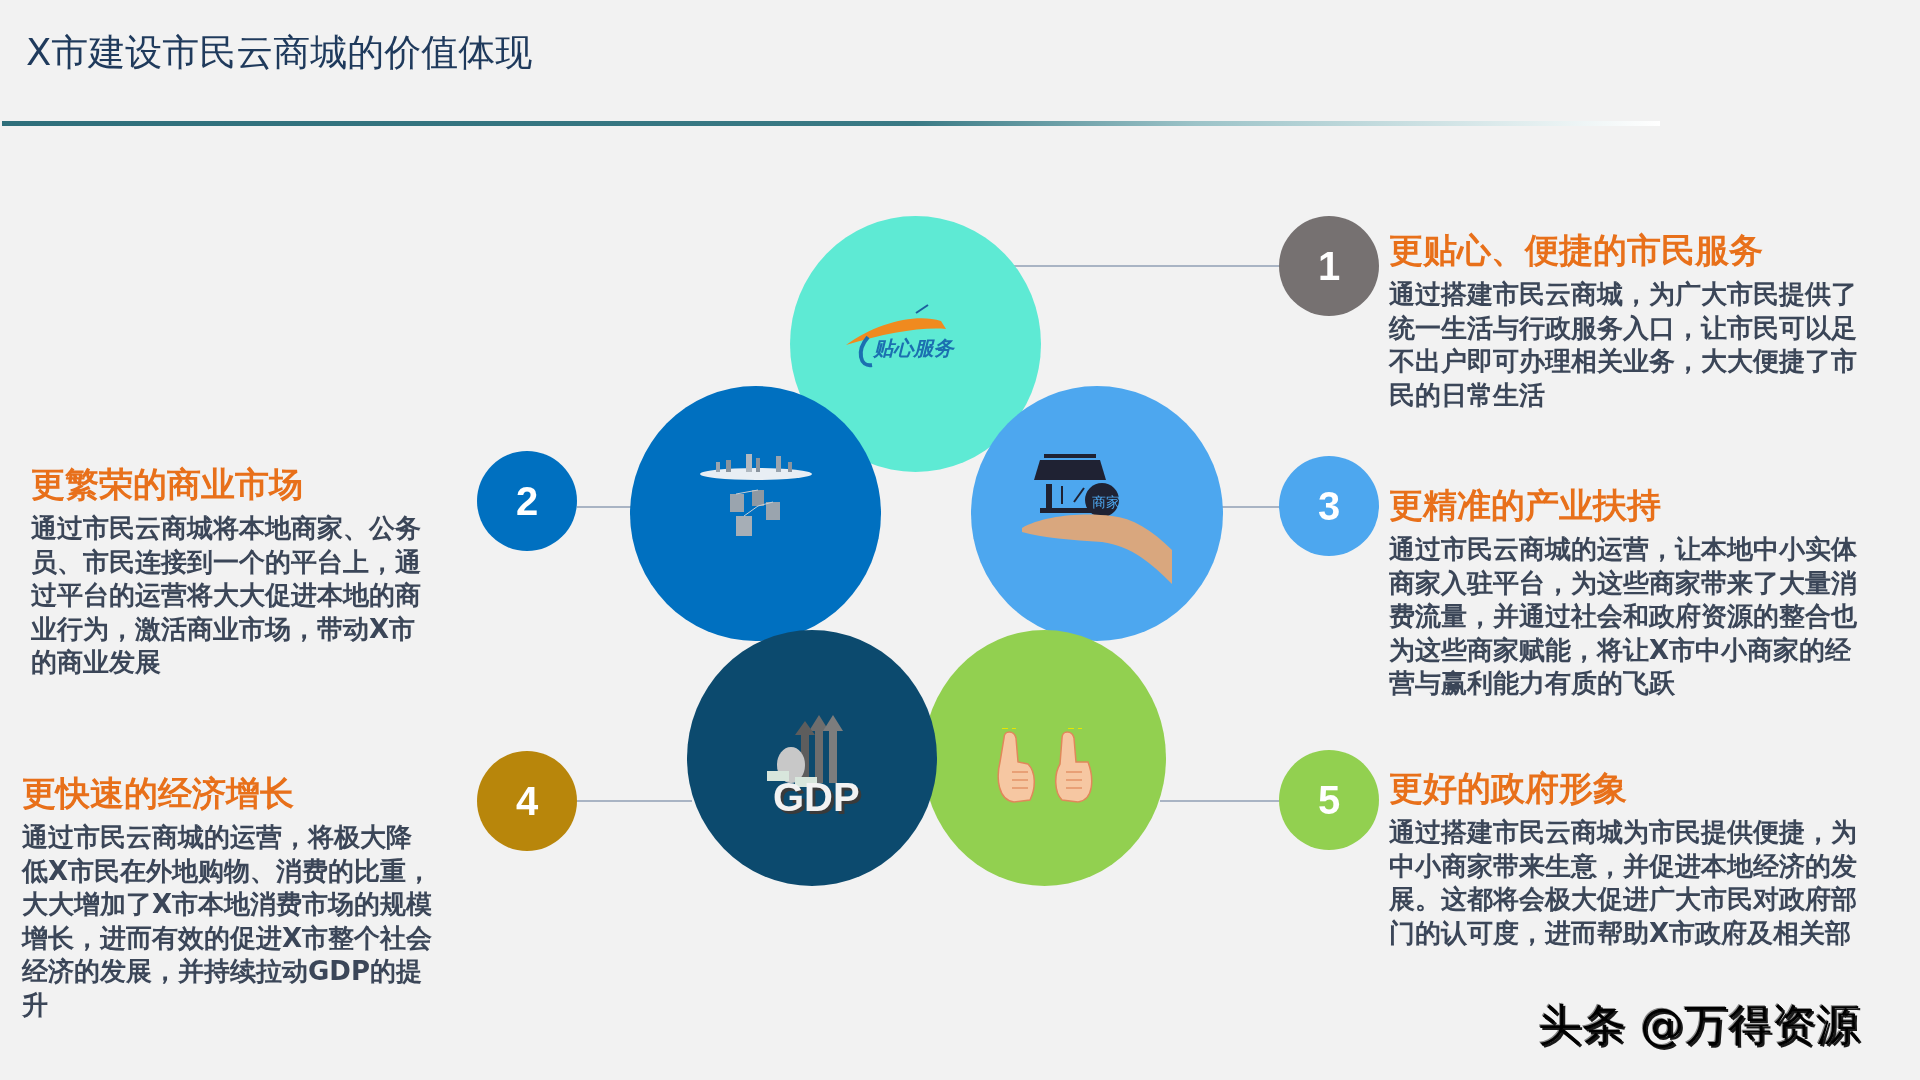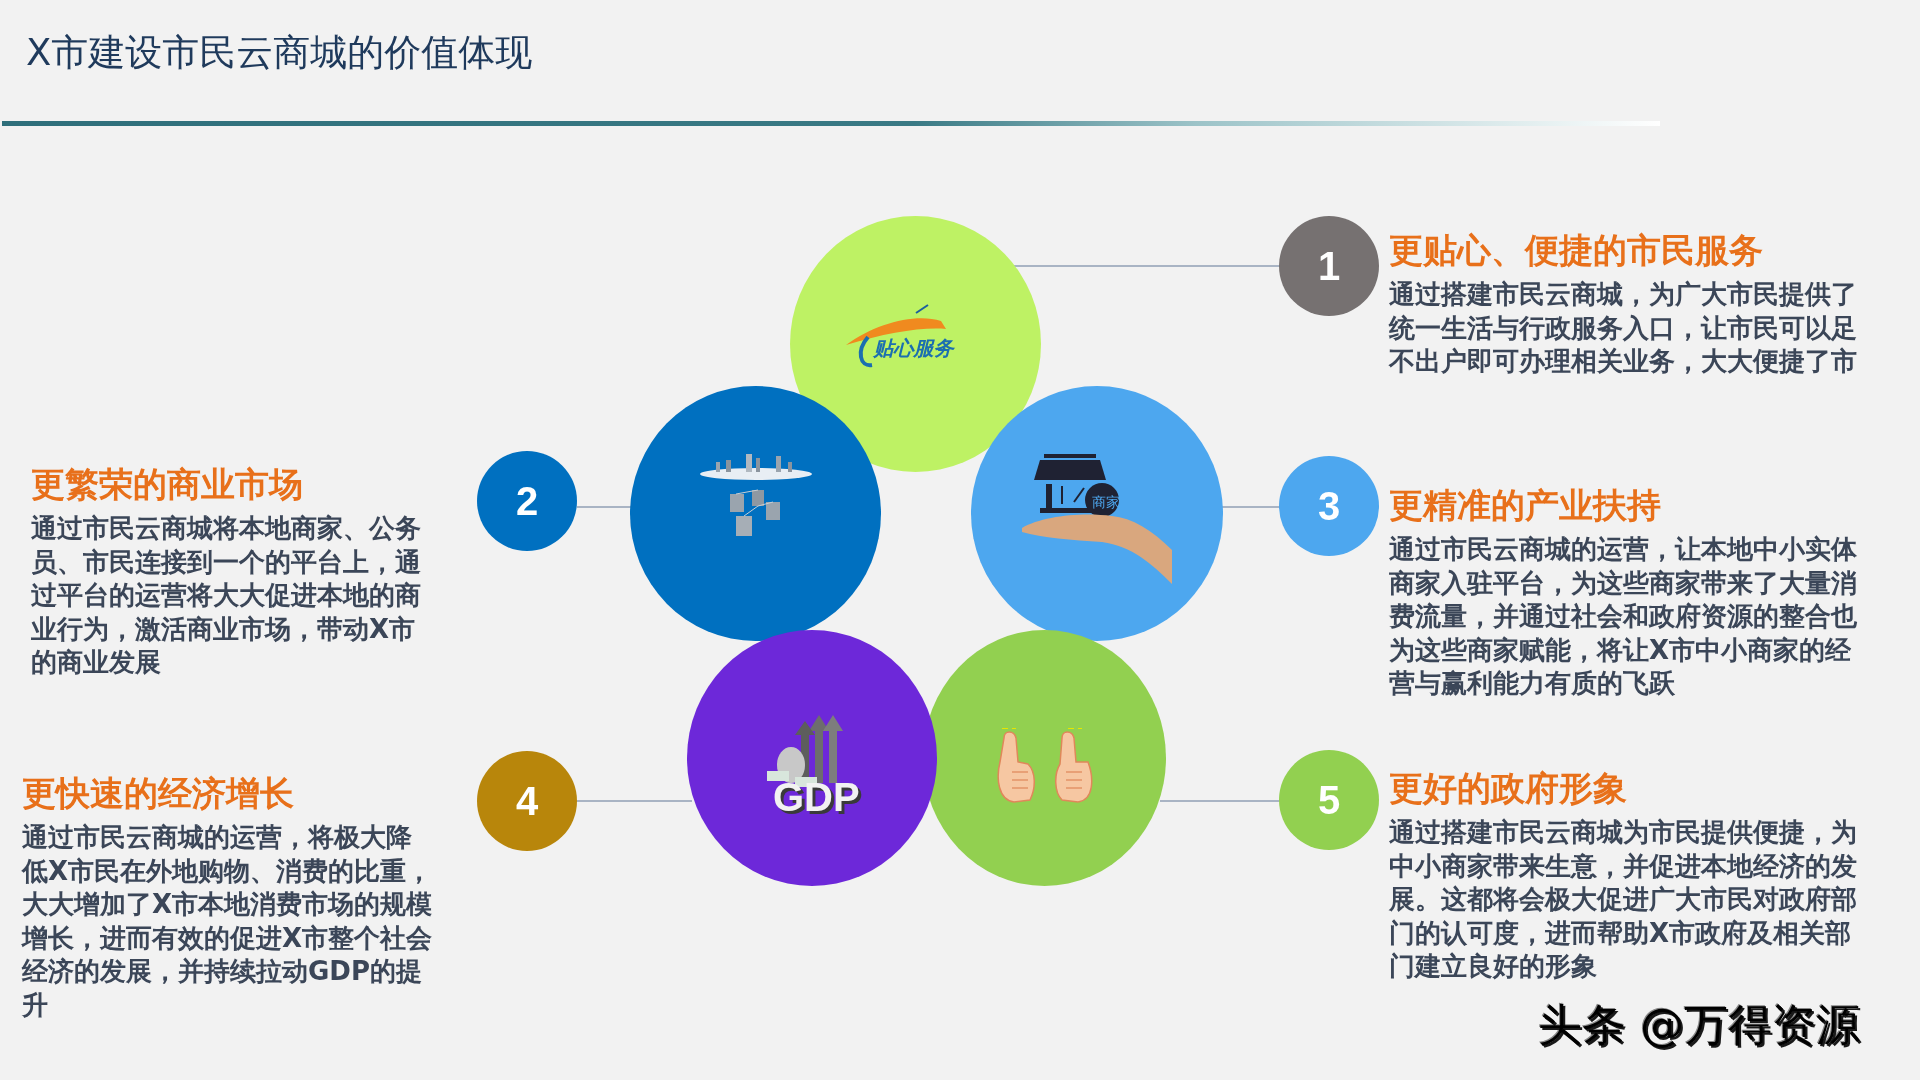--- a/index.html
+++ b/index.html
@@ -53,21 +53,21 @@
 
 <div class="title">X市建设市民云商城的价值体现</div>
 <div class="title-rule"></div>
 
 <div class="connector" style="left:1010px; top:265px; width:270px;"></div>
 <div class="connector" style="left:577px; top:506px; width:60px;"></div>
 <div class="connector" style="left:1215px; top:506px; width:70px;"></div>
 <div class="connector" style="left:577px; top:800px; width:115px;"></div>
 <div class="connector" style="left:1160px; top:800px; width:120px;"></div>
 
-<div class="big" style="left:790px; top:216px; width:251px; height:256px; background:#bef264; z-index:1;">
+<div class="big" style="left:790px; top:216px; width:251px; height:256px; background:#5eead4; z-index:1;">
   <span style="position:relative; width:140px; height:70px; margin-top:-12px;">
     <svg width="140" height="70" viewBox="0 0 140 70">
       <path d="M0 42 C30 20 70 10 95 18 L100 26 C75 24 40 30 0 42 Z" fill="#f08a1f"></path>
       <path d="M70 10 L82 2" stroke="#1b5f9e" stroke-width="2"></path>
       <path d="M22 34 C10 48 14 64 26 62" stroke="#1b6fb0" stroke-width="4" fill="none"></path>
     </svg>
     <span style="position:absolute; left:28px; top:32px; font-size:20px; font-style:italic; font-weight:bold; color:#1b6fb0; white-space:nowrap;">贴心服务</span>
   </span>
 </div>
 
@@ -101,21 +101,21 @@
       <rect x="18" y="54" width="58" height="5" fill="#1f2233"></rect>
       <line x1="40" y1="32" x2="40" y2="50" stroke="#1f2233" stroke-width="2"></line>
       <line x1="52" y1="48" x2="62" y2="34" stroke="#1f2233" stroke-width="2"></line>
       <circle cx="80" cy="46" r="17" fill="#1f2233"></circle>
       <path d="M0 74 C20 62 60 58 90 62 C110 64 130 76 150 96 L150 130 C130 110 110 92 80 88 C50 86 20 84 0 78 Z" fill="#d9a77e"></path>
     </svg>
     <span style="position:absolute; left:70px; top:40px; font-size:14px; color:#4da7ef;">商家</span>
   </span>
 </div>
 
-<div class="big" style="left:687px; top:630px; width:250px; height:256px; background:#6d28d9; z-index:3;">
+<div class="big" style="left:687px; top:630px; width:250px; height:256px; background:#0c4a6e; z-index:3;">
   <span style="position:relative; width:110px; height:110px; margin-top:20px;">
     <svg width="110" height="110" viewBox="0 0 110 110">
       <path d="M58 70 L58 18 L52 18 L62 2 L72 18 L66 18 L66 70 Z" fill="#6d6d6d"></path>
       <path d="M72 70 L72 18 L66 18 L76 2 L86 18 L80 18 L80 70 Z" fill="#7d7d7d"></path>
       <path d="M44 70 L44 22 L38 22 L48 8 L58 22 L52 22 L52 70 Z" fill="#5d5d5d"></path>
       <ellipse cx="34" cy="52" rx="14" ry="18" fill="#c8c8c8"></ellipse>
       <rect x="10" y="58" width="22" height="10" fill="#d8e6dc"></rect>
       <rect x="38" y="64" width="22" height="10" fill="#d8e6dc"></rect>
     </svg>
     <span style="position:absolute; left:16px; top:62px; font-size:40px; font-weight:bold; color:#f2f2f2; text-shadow:3px 3px 0 #3a3a3a; font-family:'Liberation Sans',sans-serif;">GDP</span>
@@ -158,20 +158,21 @@
 <div class="badge" style="left:1279px; top:750px; background:#92d050;">
   <span>5</span>
 </div>
 
 <div class="block" style="left:1389px; top:210px;">
   <div class="h">更贴心、便捷的市民服务</div>
   <div class="p">
     <span>通过搭建市民云商城，为广大市民提供了</span>
     <span>统一生活与行政服务入口，让市民可以足</span>
     <span>不出户即可办理相关业务，大大便捷了市</span>
+    <span>民的日常生活</span>
   </div>
 </div>
 
 <div class="block" style="left:31px; top:444px;">
   <div class="h">更繁荣的商业市场</div>
   <div class="p">
     <span>通过市民云商城将本地商家、公务</span>
     <span>员、市民连接到一个的平台上，通</span>
     <span>过平台的运营将大大促进本地的商</span>
     <span>业行为，激活商业市场，带动X市</span>
@@ -202,17 +203,16 @@
   </div>
 </div>
 
 <div class="block" style="left:1389px; top:748px;">
   <div class="h">更好的政府形象</div>
   <div class="p">
     <span>通过搭建市民云商城为市民提供便捷，为</span>
     <span>中小商家带来生意，并促进本地经济的发</span>
     <span>展。这都将会极大促进广大市民对政府部</span>
     <span>门的认可度，进而帮助X市政府及相关部</span>
-    <span>门建立良好的形象</span>
   </div>
 </div>
 
 <div class="watermark">头条 @万得资源</div>
 
 </body></html>

